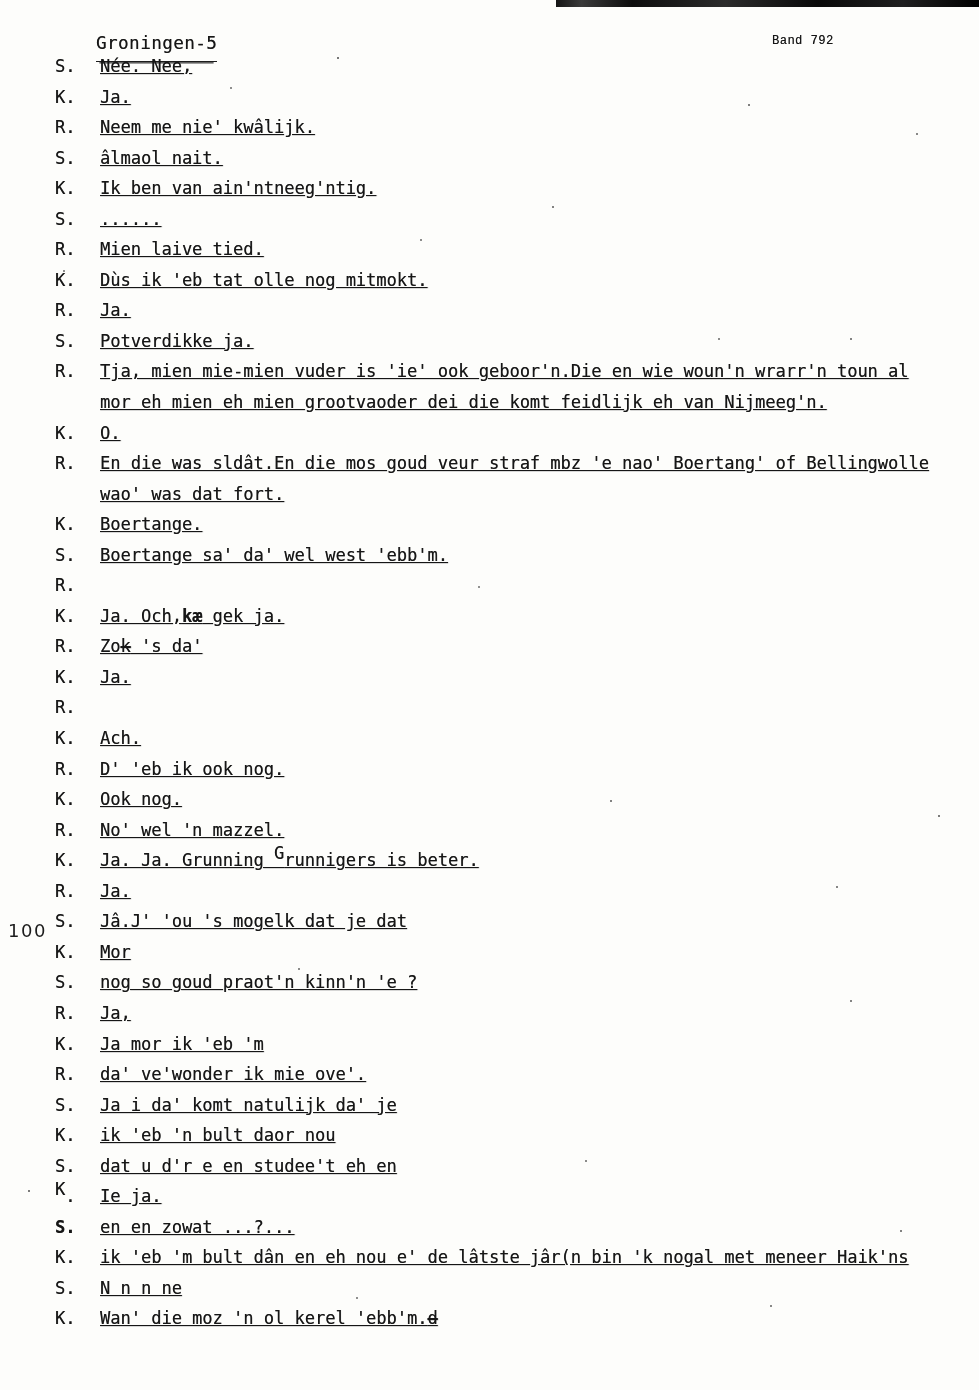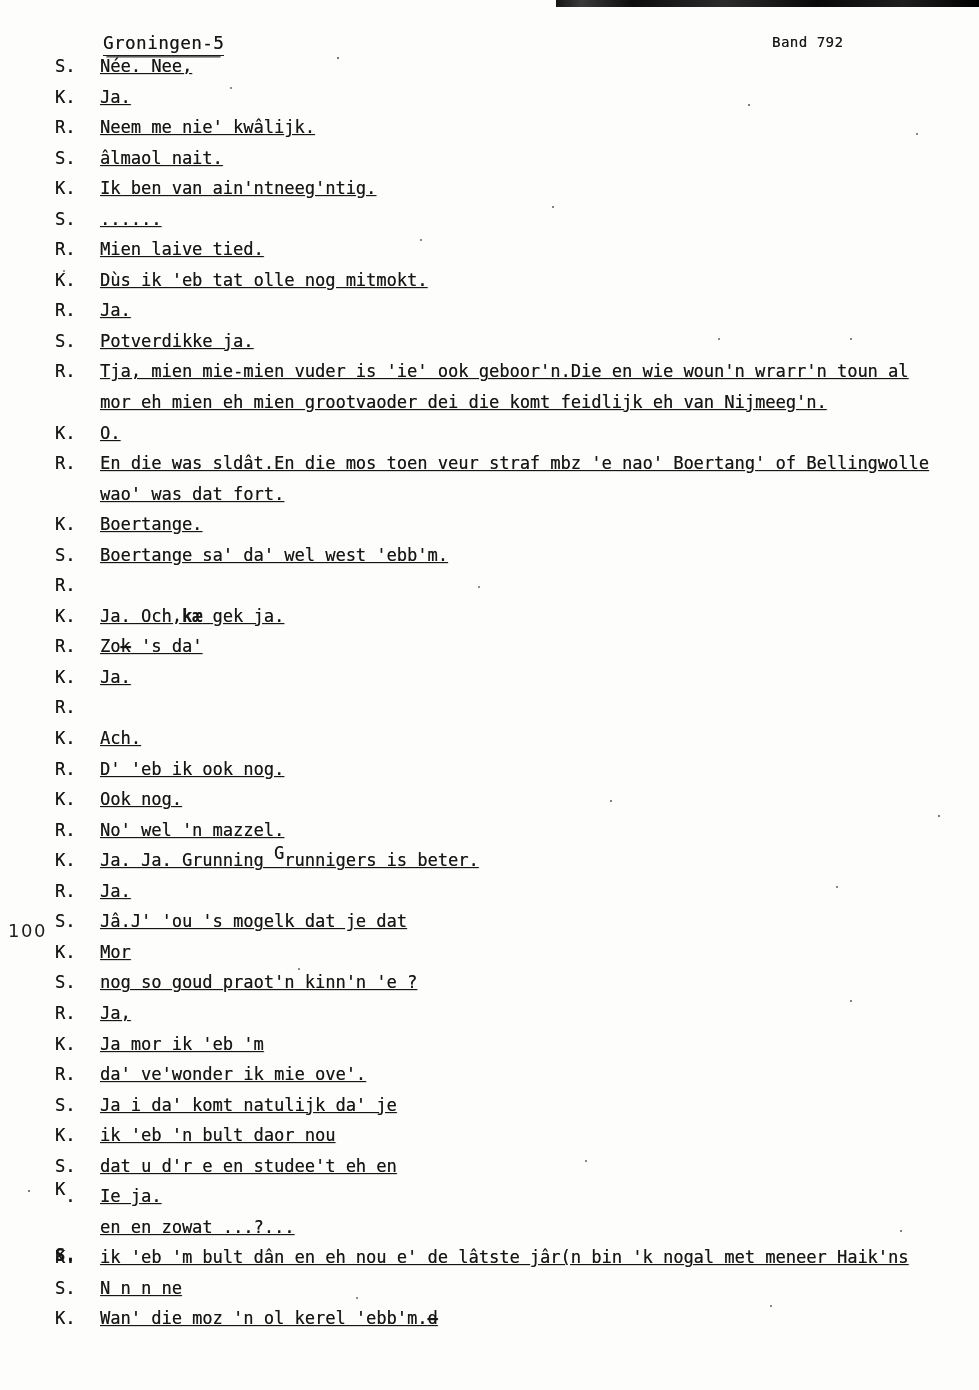--- a/index.html
+++ b/index.html
@@ -10,39 +10,39 @@
     font-family:"DejaVu Sans Mono",monospace;
     color:#161616;
     overflow:hidden;
     text-shadow:0.25px 0.25px 0 rgba(15,15,15,.65);
   }
   .scan-bar{
     position:absolute;top:0;left:556px;width:423px;height:7px;
     background:linear-gradient(90deg,#151515 0%,#3a3a3a 6%,#0d0d0d 18%,#2b2b2b 40%,#090909 62%,#1f1f1f 82%,#000 100%);
   }
   .title{
-    position:absolute;top:33px;left:103px;
+    position:absolute;top:33px;left:96px;
     font-size:17.5px;letter-spacing:.5px;
     border-bottom:1.6px solid #1c1c1c;
     box-shadow:0 5px 0 -3.4px rgba(28,28,28,.7);
-    padding-bottom:2px;
-  }
-  .band{position:absolute;top:34px;left:772px;font-size:14px;letter-spacing:.5px;}
+    padding-bottom:8px;
+  }
+  .band{position:absolute;top:34px;left:772px;font-size:12px;letter-spacing:.5px;font-family:Liberation Mono, monospace;}
   .lnum{
     position:absolute;top:920px;left:8px;
     font-family:"DejaVu Sans",sans-serif;
     font-size:18px;letter-spacing:1.5px;color:#1d1d1d;
     text-shadow:none;
   }
   .transcript{position:absolute;top:56px;left:0;right:0;}
   .row{display:flex;align-items:flex-start;height:30.55px;}
   .speaker{flex:none;display:inline-block;margin-left:55px;width:45px;font-size:17px;}
   .text{font-size:17px;white-space:pre;text-decoration:underline;}
   .sup{position:relative;top:-7px;}
-  .b{font-weight:bold;margin-top:28px;}
+  .b{font-weight:bold;}
   .struck{text-decoration:line-through;text-decoration-thickness:1.6px;}
   
   .noise{position:absolute;inset:0;pointer-events:none;}
   .noise::before{
     content:"";position:absolute;left:337px;top:57px;width:2px;height:2px;border-radius:50%;background:#4a4a4a;
     box-shadow:
       -107px 30px 0 #6a6a6a, 411px 47px 0 #555, 579px 76px 0 #606060,
       -70px 64px 0 #6e6e6e, 215px 149px 0 #585858, 83px 182px 0 #666,
       513px 281px 0 #5a5a5a, 381px 281px 0 #646464, -274px 213px 0 #6b6b6b,
       273px 743px 0 #585858, 601px 758px 0 #515151, 499px 829px 0 #5e5e5e,
@@ -110,21 +110,21 @@
       <div class="row">
         <span class="speaker"></span>
         <span class="text"><span>mor eh mien eh mien grootvaoder dei die komt feidlijk eh van Nijmeeg'n.</span></span>
       </div>
       <div class="row">
         <span class="speaker">K.</span>
         <span class="text"><span>O.</span></span>
       </div>
       <div class="row">
         <span class="speaker">R.</span>
-        <span class="text"><span>En die was sldât.En die mos toen veur straf mbz 'e nao' Boertang' of Bellingwolle</span></span>
+        <span class="text"><span>En die was sldât.En die mos goud veur straf mbz 'e nao' Boertang' of Bellingwolle</span></span>
       </div>
       <div class="row">
         <span class="speaker"></span>
         <span class="text"><span>wao' was dat fort.</span></span>
       </div>
       <div class="row">
         <span class="speaker">K.</span>
         <span class="text"><span>Boertange.</span></span>
       </div>
       <div class="row">

